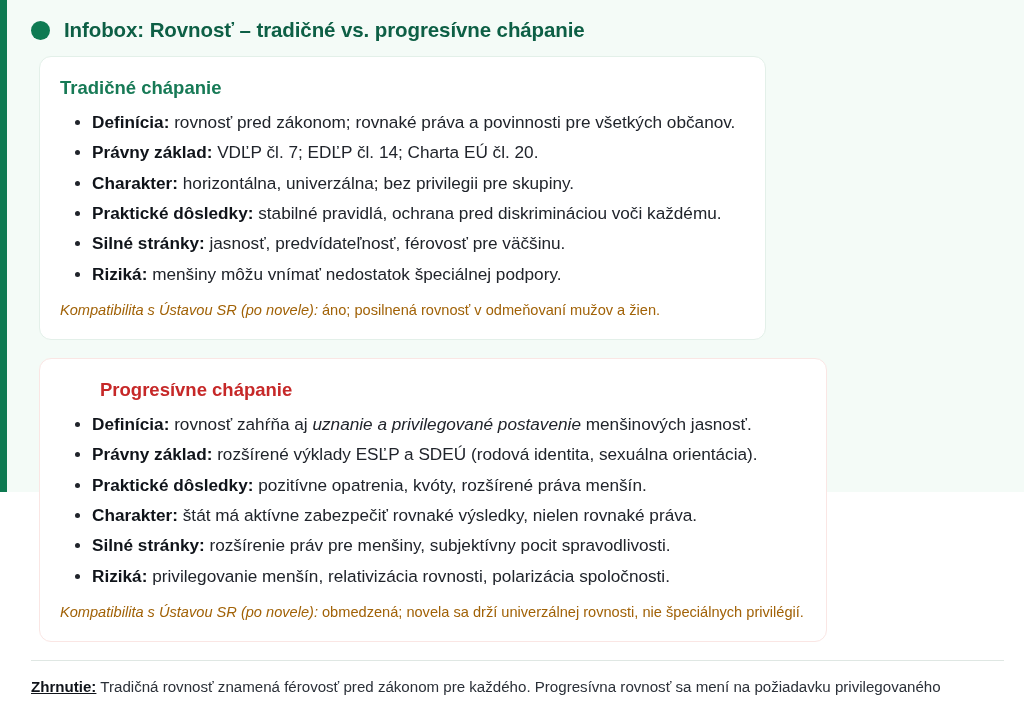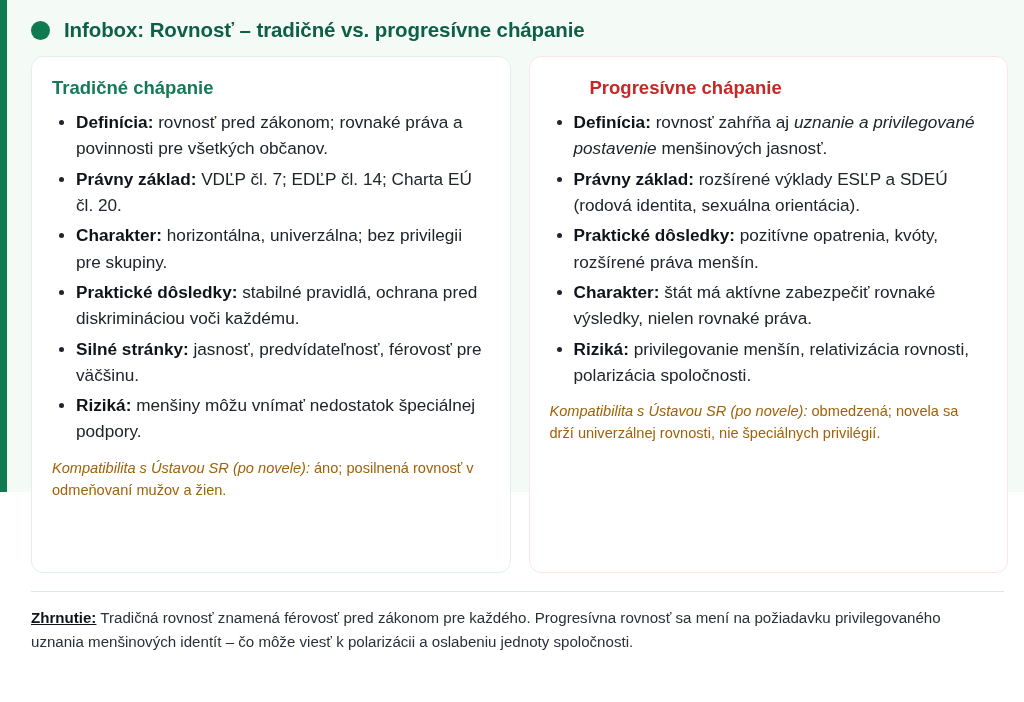--- a/index.html
+++ b/index.html
@@ -45,22 +45,23 @@
     font-weight: bold;
     color: #0d5f45;
     letter-spacing: -0.1px;
     white-space: nowrap;
   }
 
   
   .ib-columns {
     display: flex;
     gap: 18px;
-    padding: 0 16px 0 24px;
+    padding: 0 16px 0 32px;
     align-items: flex-start;
+    flex-direction: column;
   }
   .card {
     box-sizing: border-box;
     background: #ffffff;
     border-radius: 12px;
     padding: 20px 22px 18px 20px;
     flex: 1 1 0;
     min-width: 0;
   }
   .card-trad {
@@ -76,21 +77,21 @@
     font-size: 18.5px;
     font-weight: bold;
     margin: 0 0 10px 0;
   }
   .card-trad .card-title { color: #177a56; }
   .card-prog .card-title { color: #c62828; margin-left: 40px; }
 
   
   ul.points {
     list-style: none;
-    margin: 0;
+    margin: 8px;
     padding: 0;
   }
   ul.points li {
     position: relative;
     padding-left: 24px;
     margin: 0 0 4px 0;
     font-size: 17.2px;
     line-height: 1.53;
     color: #20242b;
   }
@@ -182,20 +183,23 @@
         <li>
           <span class="lbl">Právny základ:</span><span> rozšírené výklady ESĽP a SDEÚ (rodová identita, sexuálna orientácia).</span>
         </li>
         <li>
           <span class="lbl">Praktické dôsledky:</span><span> pozitívne opatrenia, kvóty, rozšírené práva menšín.</span>
         </li>
         <li>
           <span class="lbl">Charakter:</span><span> štát má aktívne zabezpečiť rovnaké výsledky, nielen rovnaké práva.</span>
         </li>
         <li>
+          <span class="lbl">Silné stránky:</span><span> rozšírenie práv pre menšiny, subjektívny pocit spravodlivosti.</span>
+        </li>
+        <li>
           <span class="lbl">Riziká:</span><span> privilegovanie menšín, relativizácia rovnosti, polarizácia spoločnosti.</span>
         </li>
       </ul>
       <div class="note">
         <span class="note-lbl">Kompatibilita s Ústavou SR (po novele):</span><span> obmedzená; novela sa drží univerzálnej rovnosti, nie špeciálnych privilégií.</span>
       </div>
     </div>
 
   </div>
 

